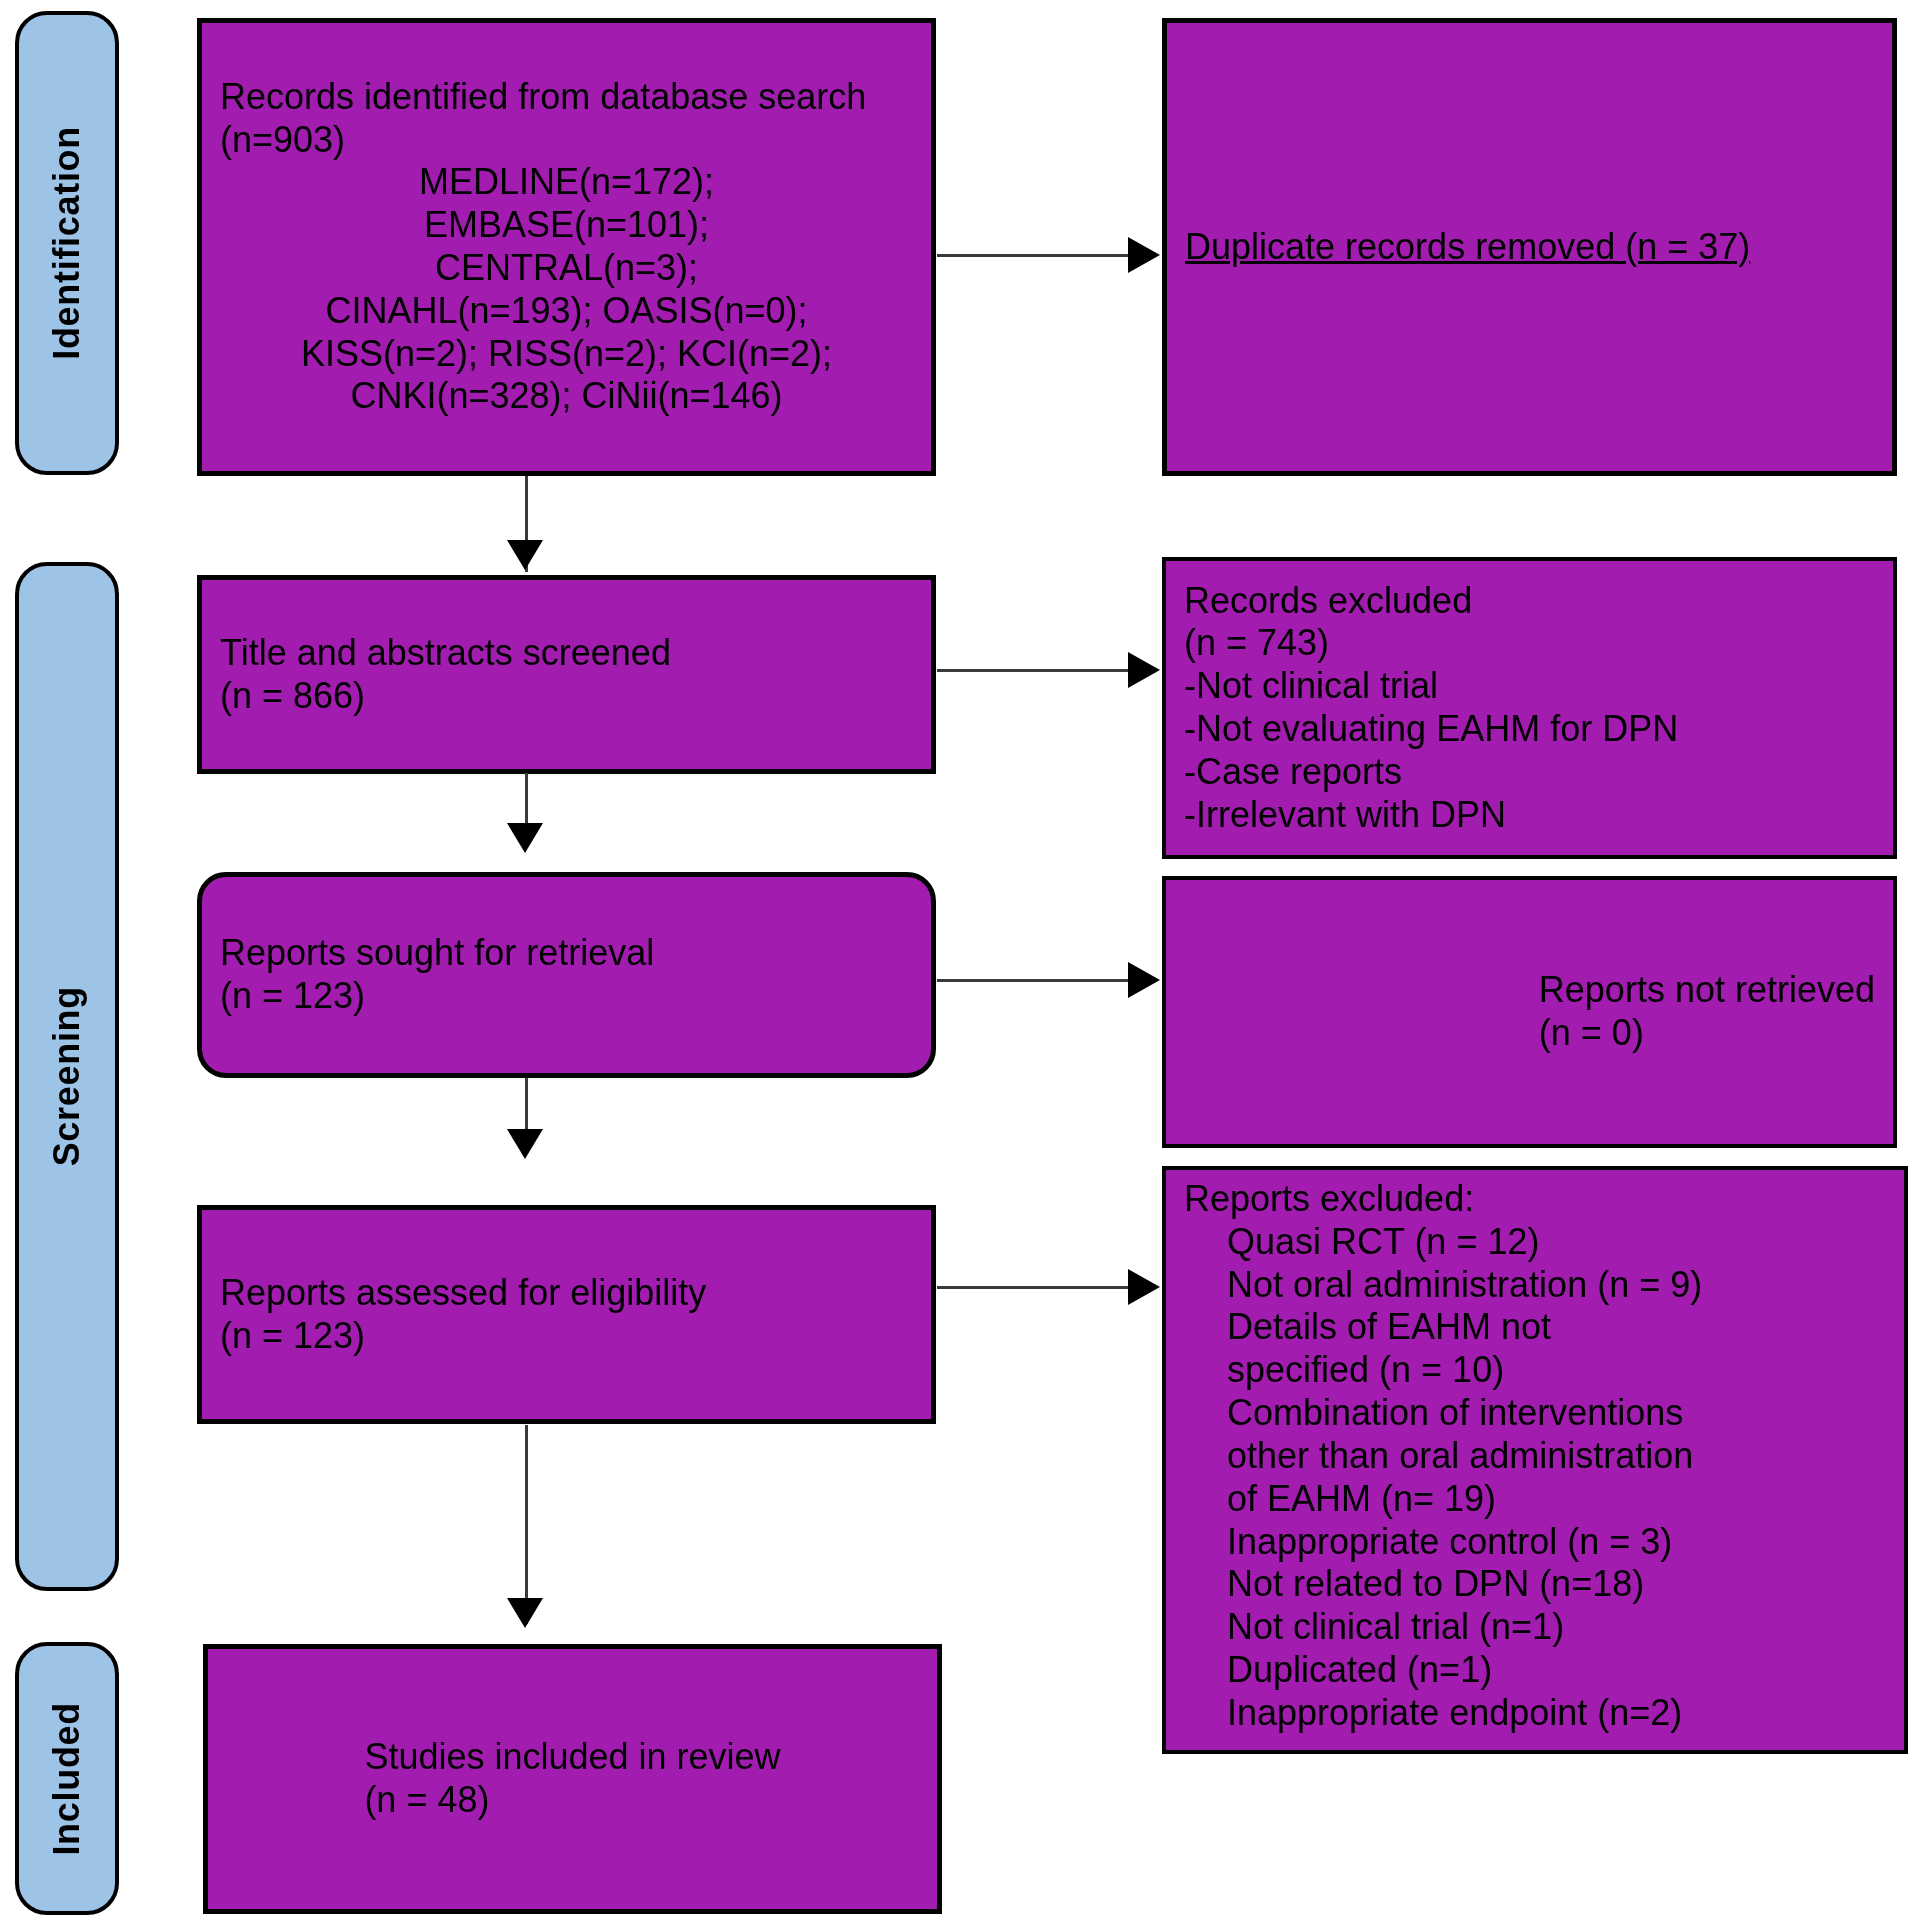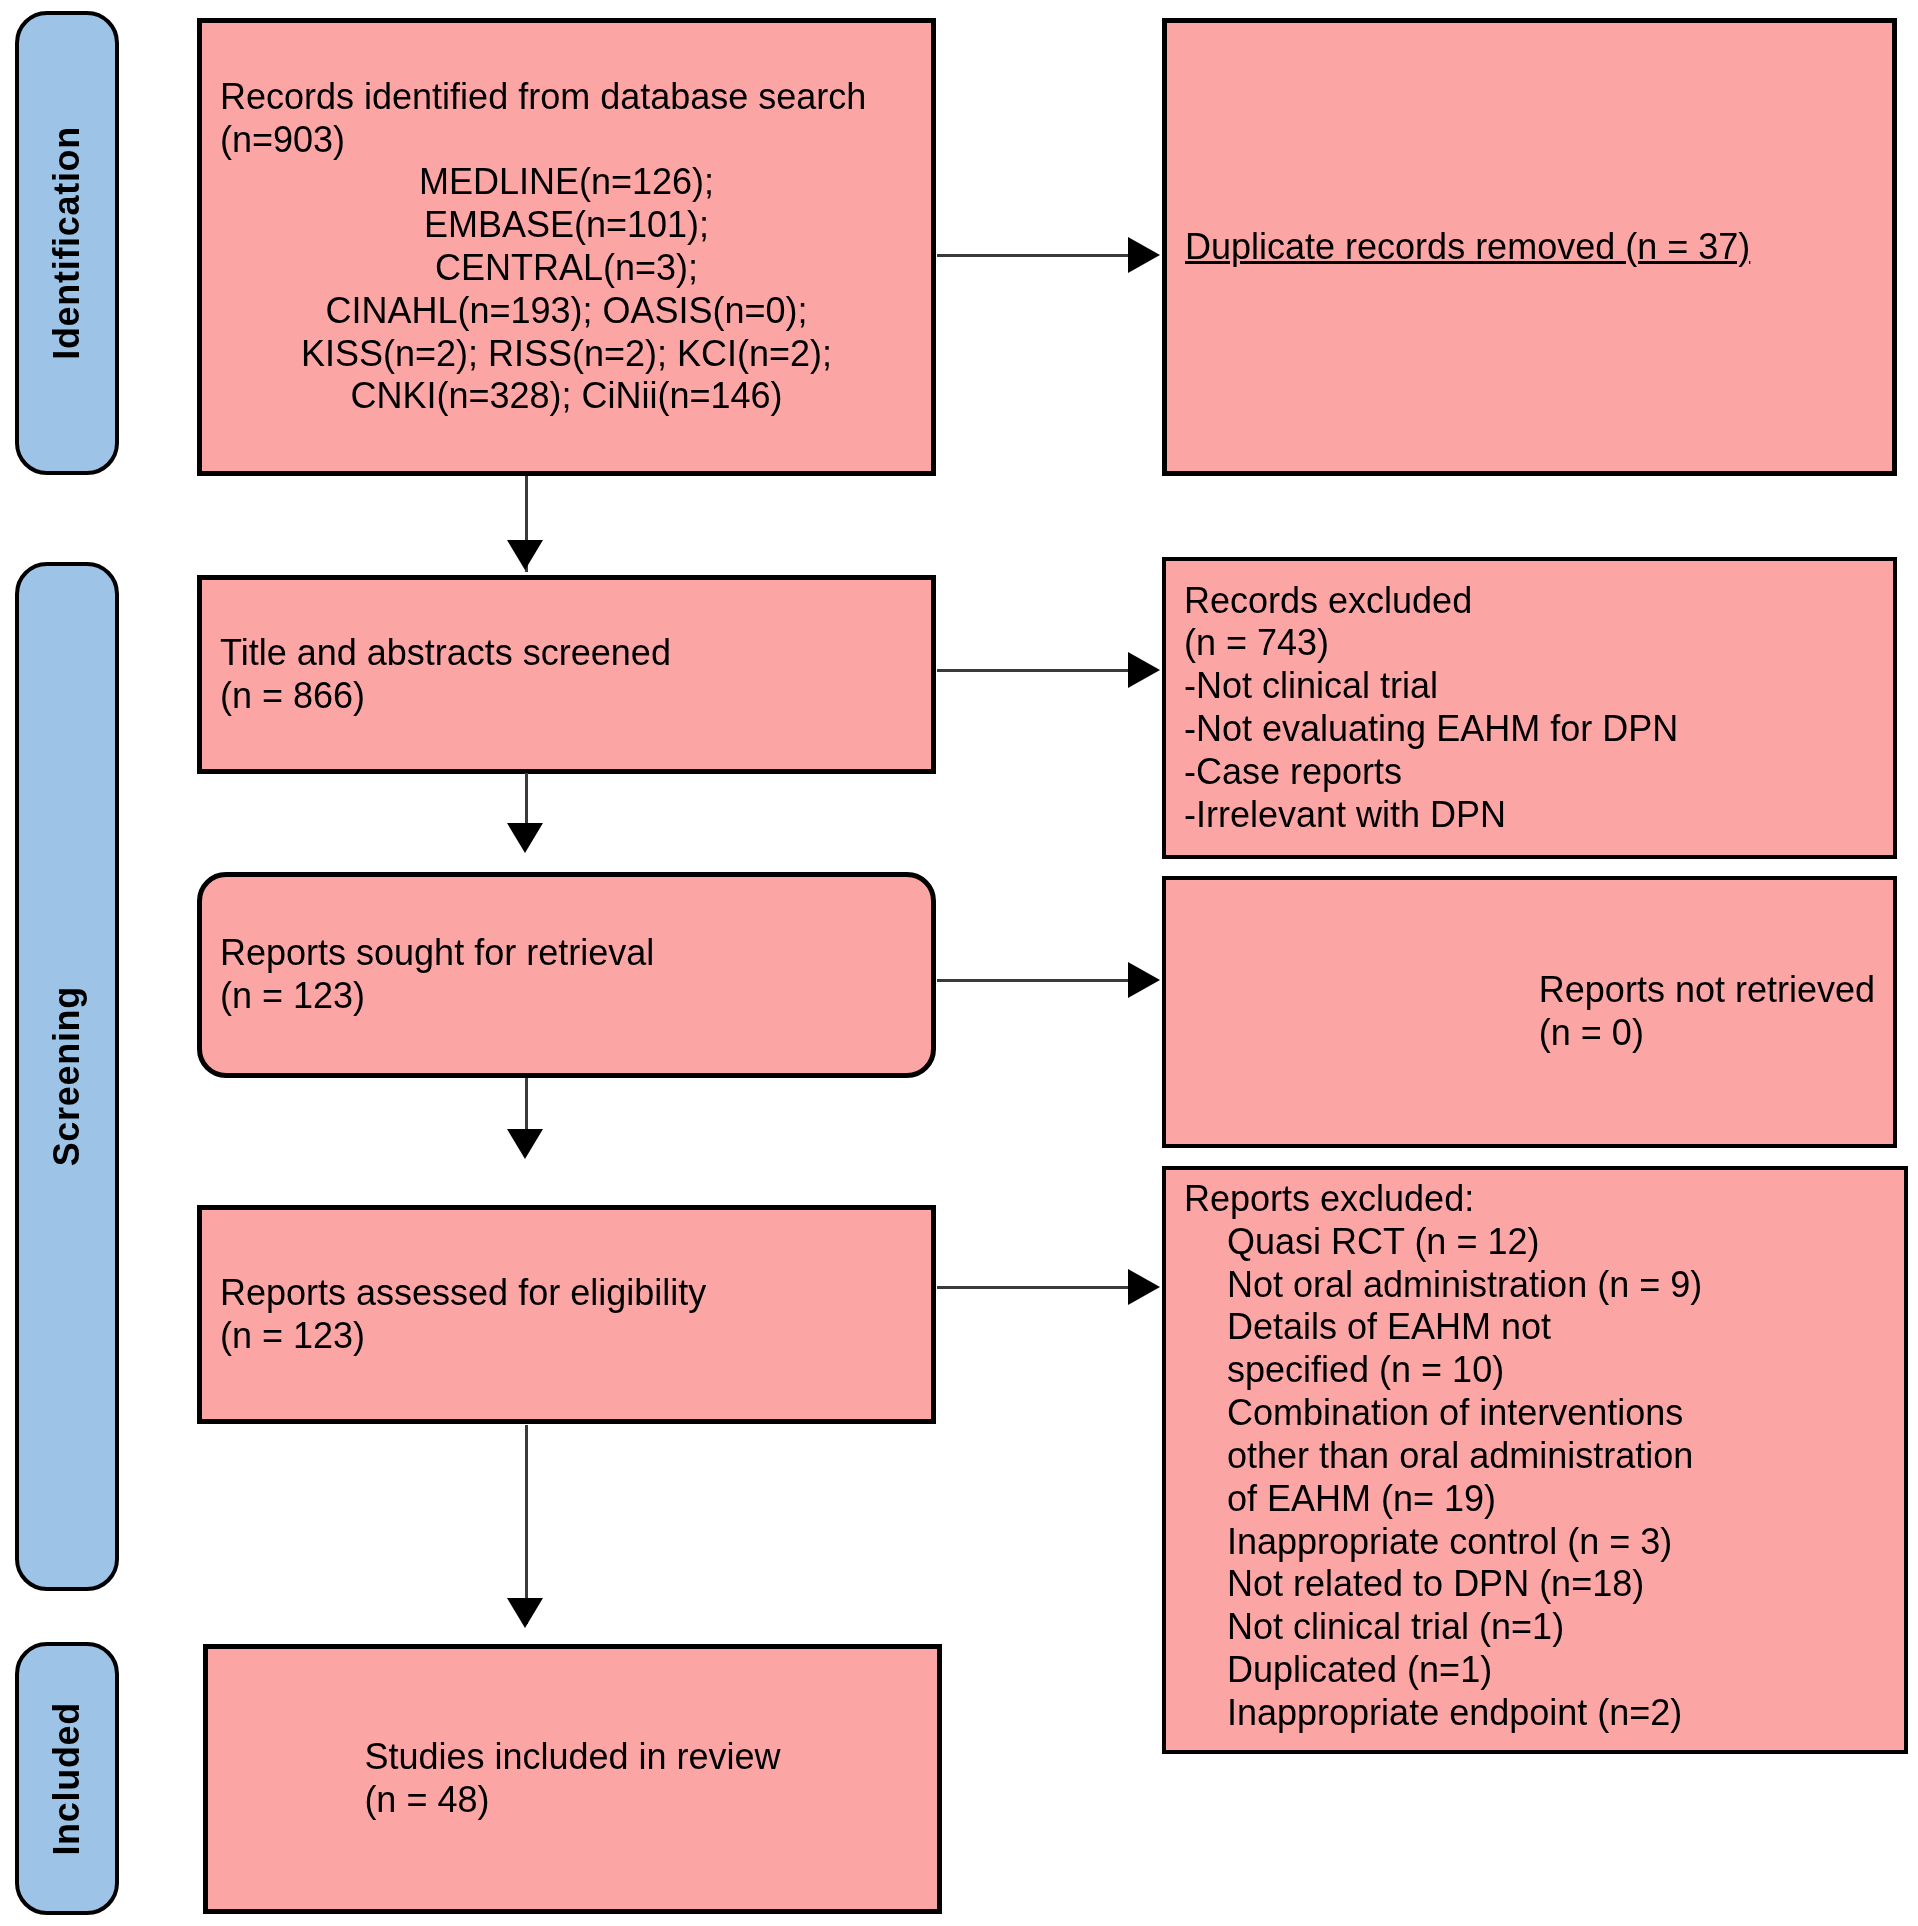--- a/index.html
+++ b/index.html
@@ -37,21 +37,21 @@
     font-size: 36px;
     font-weight: bold;
     letter-spacing: 0.7px;
     color: #000000;
     white-space: nowrap;
   }
 
   
   .flow-box {
     position: absolute;
-    background: #fca5a5;
+    background: #a21caf;
     border: 5.5px solid #000000;
     box-sizing: border-box;
     display: flex;
     flex-direction: column;
     justify-content: center;
     padding: 12.3px 18px;
   }
   .flow-box.thin {
     border-width: 4.1px;
   }
@@ -111,21 +111,21 @@
   <div class="stage-tab" style="left:15px; top:562px; width:104px; height:1029px;">
     <span class="stage-label">Screening</span>
   </div>
 
   <div class="stage-tab" style="left:15px; top:1642px; width:104px; height:273px;">
     <span class="stage-label">Included</span>
   </div>
 
   <div class="flow-box" style="left:197px; top:18px; width:739px; height:458px;">
     <div class="box-text lead-line">Records identified from database search (n=903)</div>
-    <div class="box-text centered-lines">MEDLINE(n=126);
+    <div class="box-text centered-lines">MEDLINE(n=172);
 EMBASE(n=101);
 CENTRAL(n=3);
 CINAHL(n=193); OASIS(n=0);
 KISS(n=2); RISS(n=2); KCI(n=2);
 CNKI(n=328); CiNii(n=146)</div>
   </div>
 
   <div class="flow-box" style="left:1162px; top:18px; width:735px; height:458px;text-decoration:underline;">
     <div class="box-text left">Duplicate records removed (n = 37)</div>
   </div>

